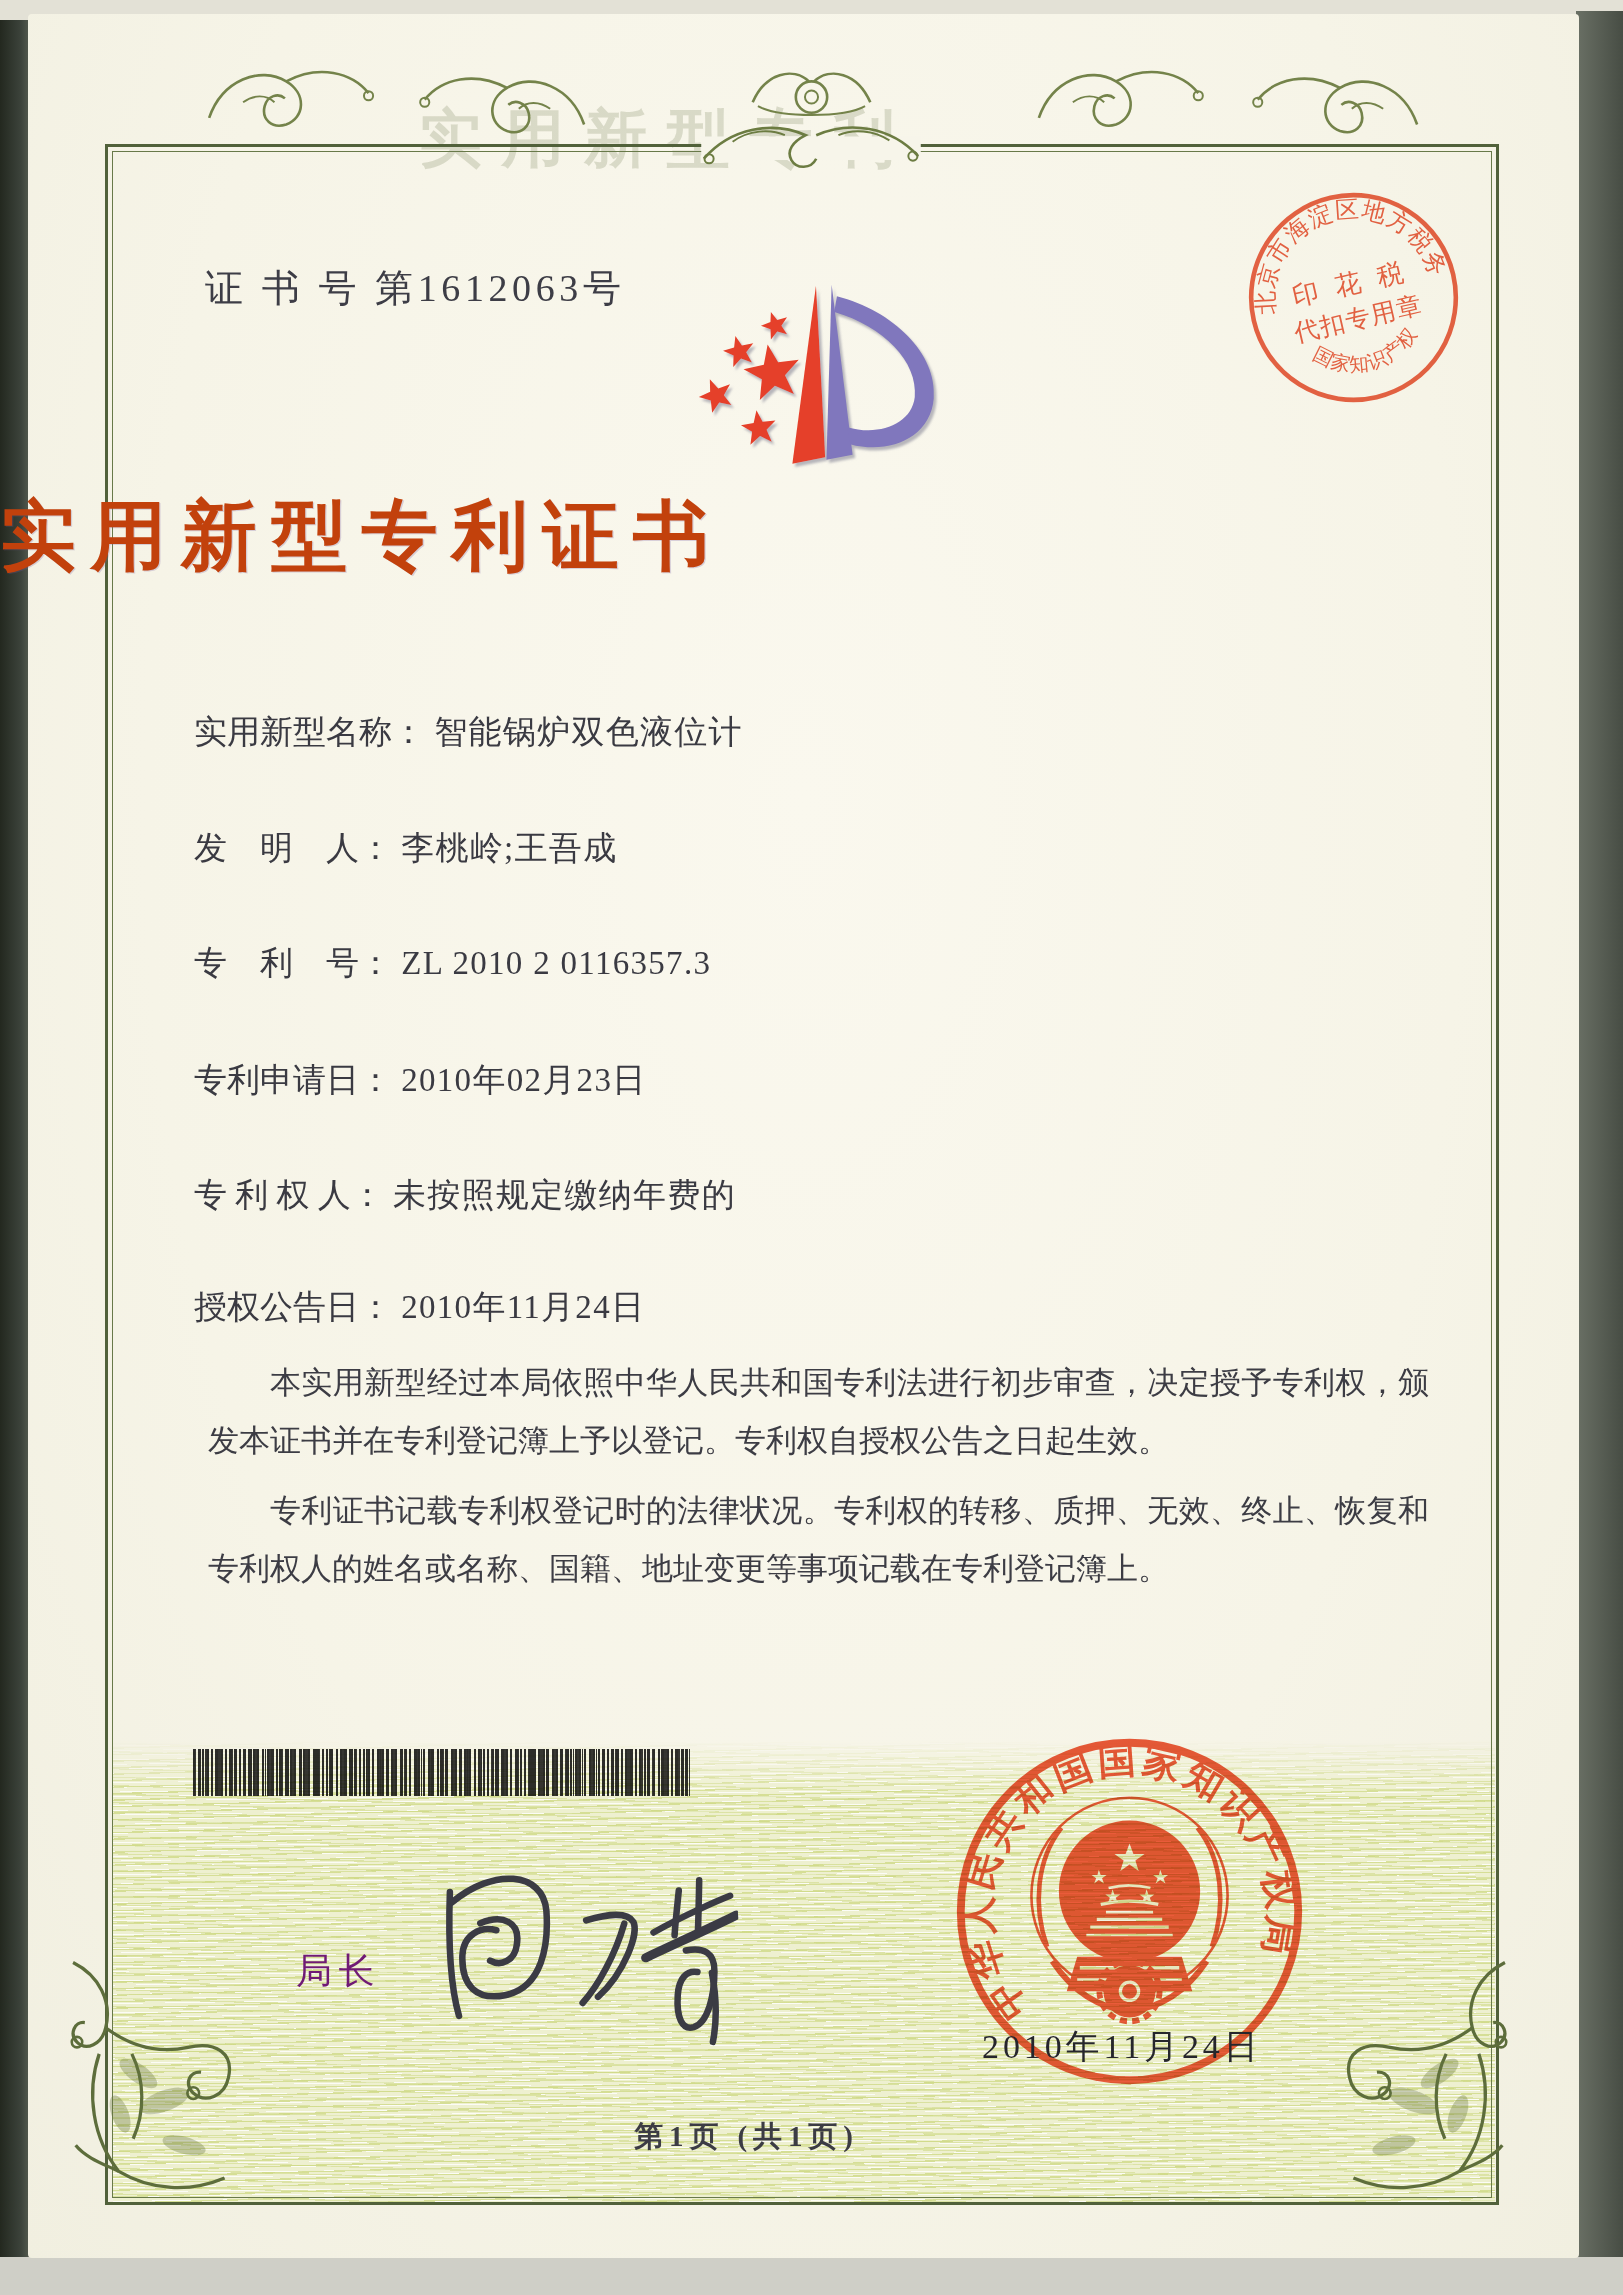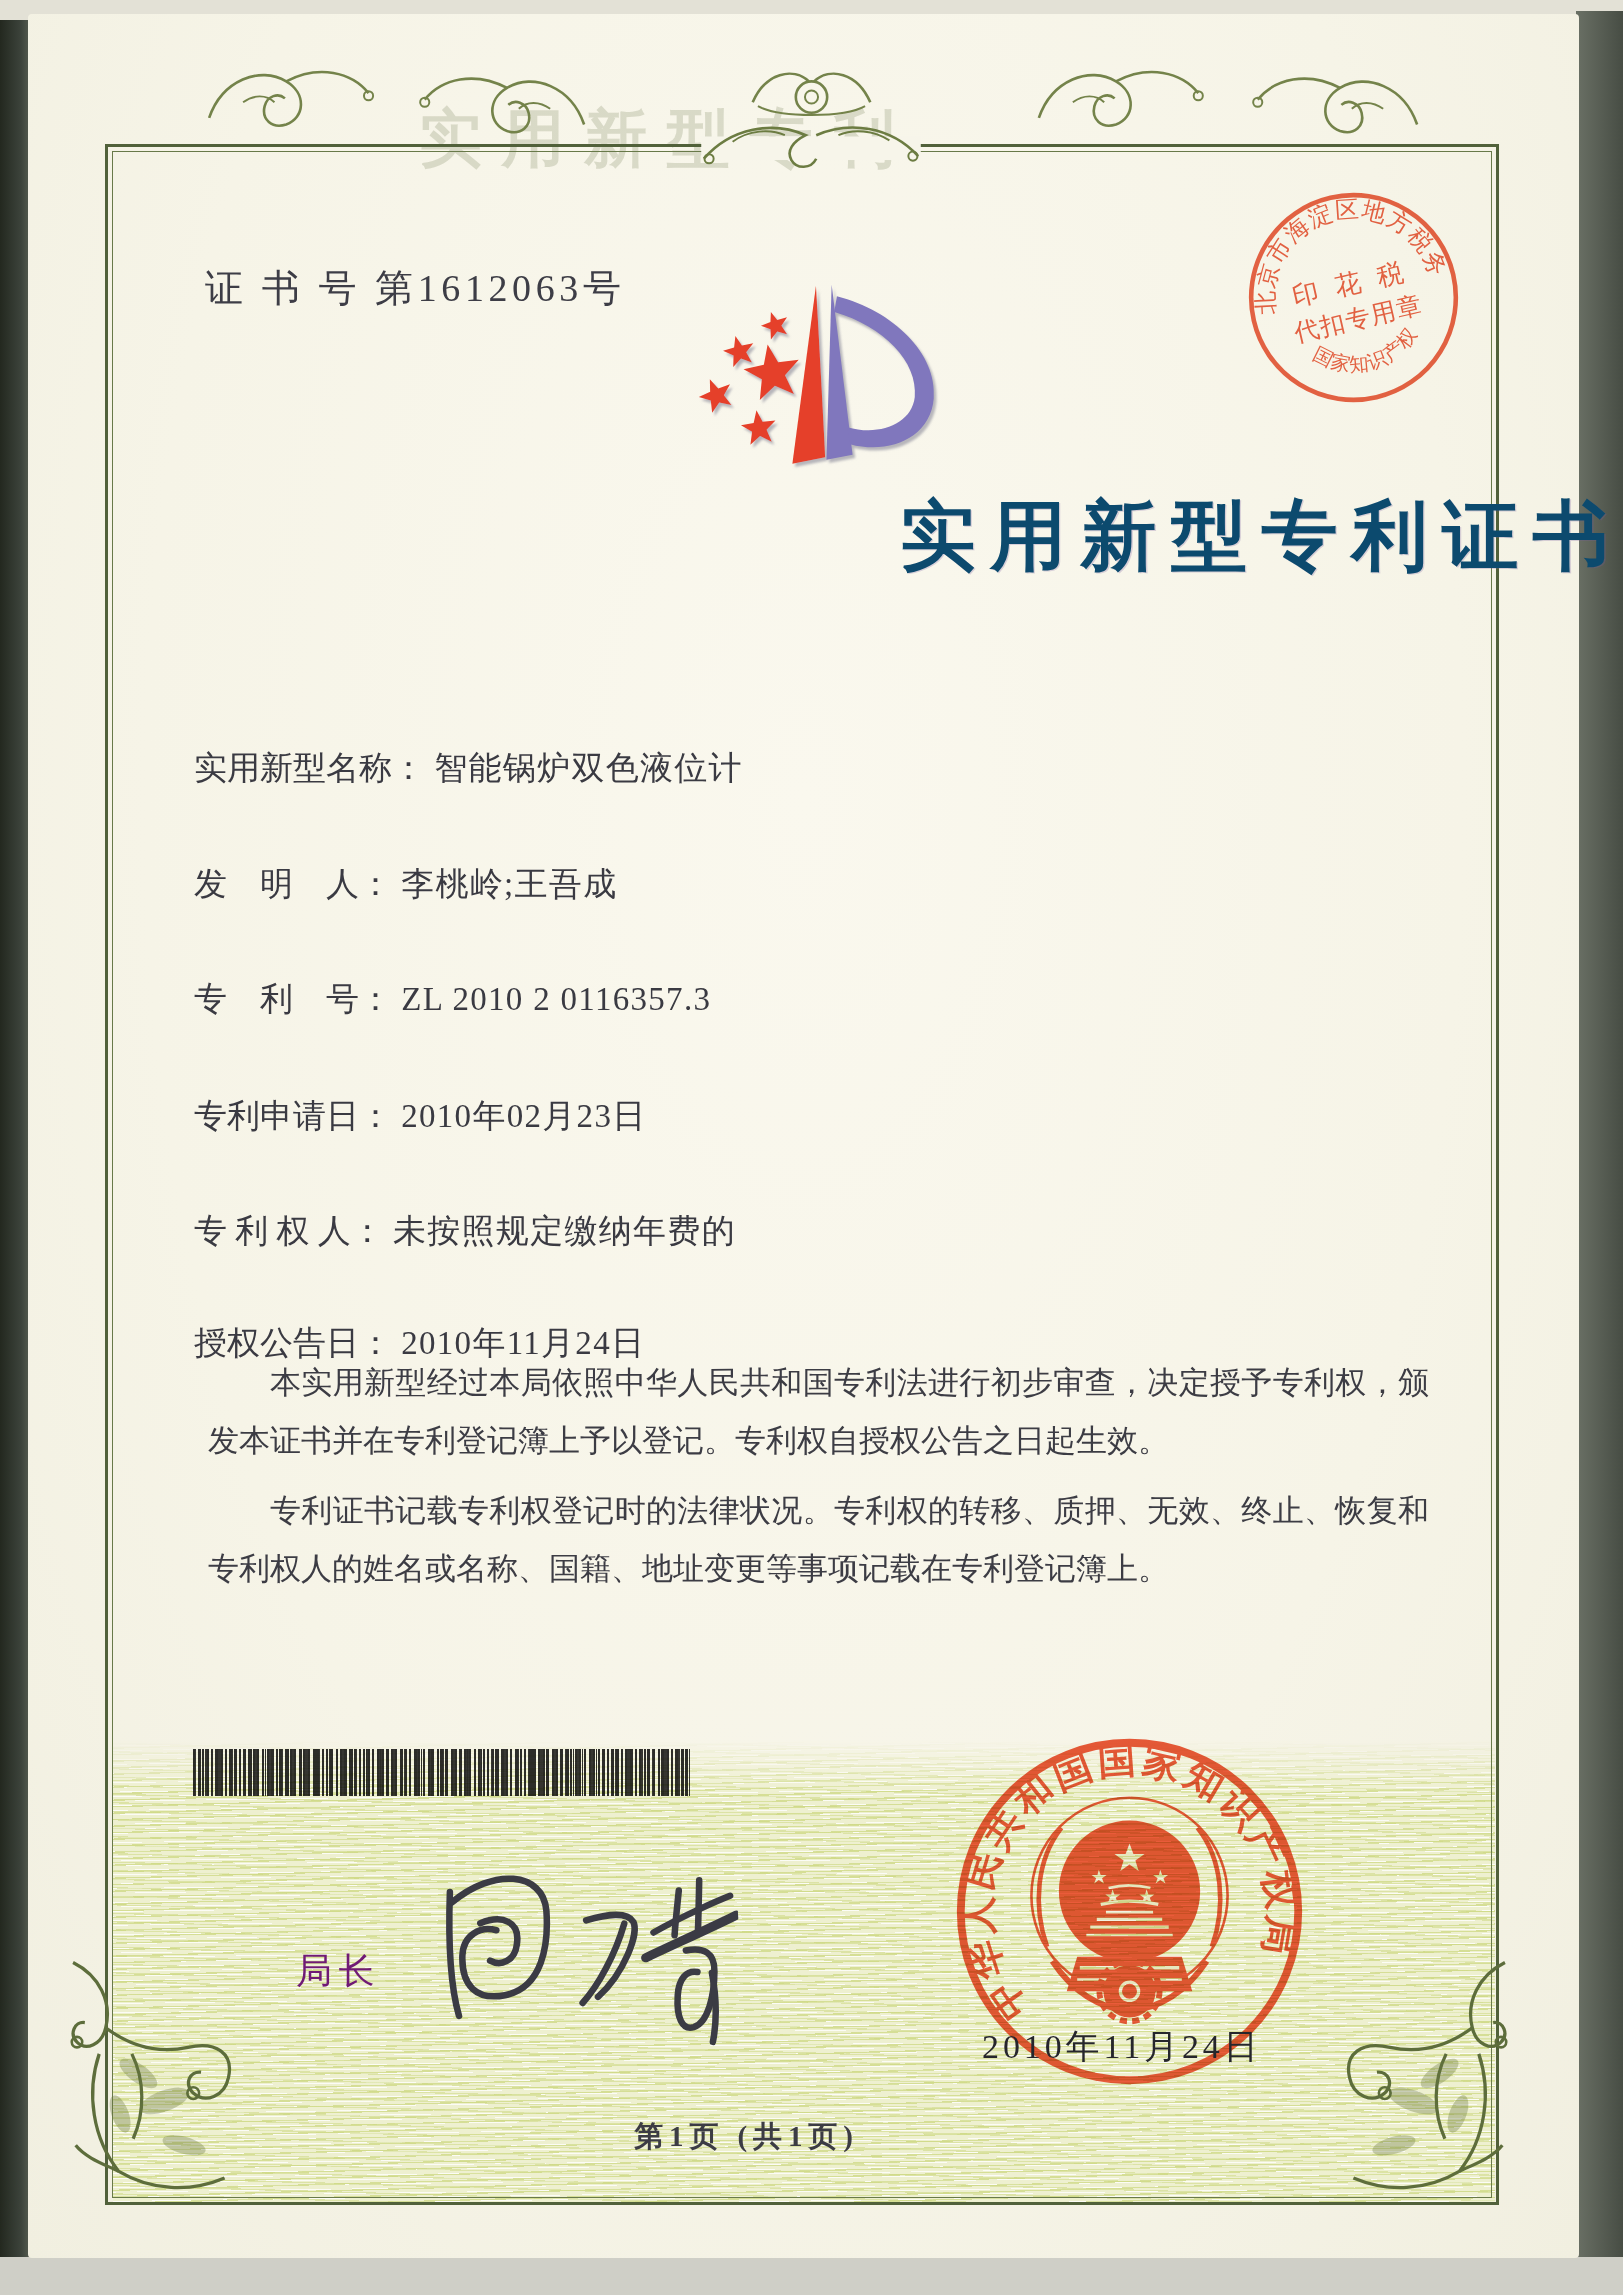--- a/index.html
+++ b/index.html
@@ -41,25 +41,25 @@
   .cert-no{
     position:absolute;left:169px;top:263px;z-index:5;
     font-size:38px;letter-spacing:4.6px;color:#3d3d46;font-weight:500;margin-left:36px;
   }
   .ghost-title{
     position:absolute;left:419px;top:96px;z-index:2;
     font-size:63px;font-weight:bold;letter-spacing:19.6px;
     color:rgba(145,153,118,0.30);filter:blur(0.7px);white-space:nowrap;
   }
   .main-title{
-    position:absolute;left:0;top:486px;width:1623px;z-index:5;text-align:right;
-    font-size:76px;font-weight:bold;letter-spacing:14.4px;color:#0c4a6e;
+    position:absolute;left:0;top:486px;width:1623px;z-index:5;text-align:left;
+    font-size:76px;font-weight:bold;letter-spacing:14.4px;color:#c2410c;
     text-shadow:1.3px 1.3px 0 rgba(120,90,160,.25);
   }
-  .field{position:absolute;left:194px;z-index:5;font-size:33px;color:#3a3a42;white-space:nowrap;margin-top:36px;}
+  .field{position:absolute;left:194px;z-index:5;font-size:33px;color:#3a3a42;white-space:nowrap;}
   .field .value{margin-left:9.2px;letter-spacing:1.3px;}
   .f0{top:710px}.f1{top:826px}.f2{top:941px}.f3{top:1058px}.f4{top:1173px}.f5{top:1285px}
   .paras{
     position:absolute;left:196px;top:1342px;width:1245px;z-index:5;
     font-size:31px;line-height:58px;color:#3c3c44;text-align:justify;
   }
   .paras p{margin:12px;text-indent:2em;}
   .barcode{
     position:absolute;left:193px;top:1749px;width:497px;height:47px;z-index:5;
     background-image:

